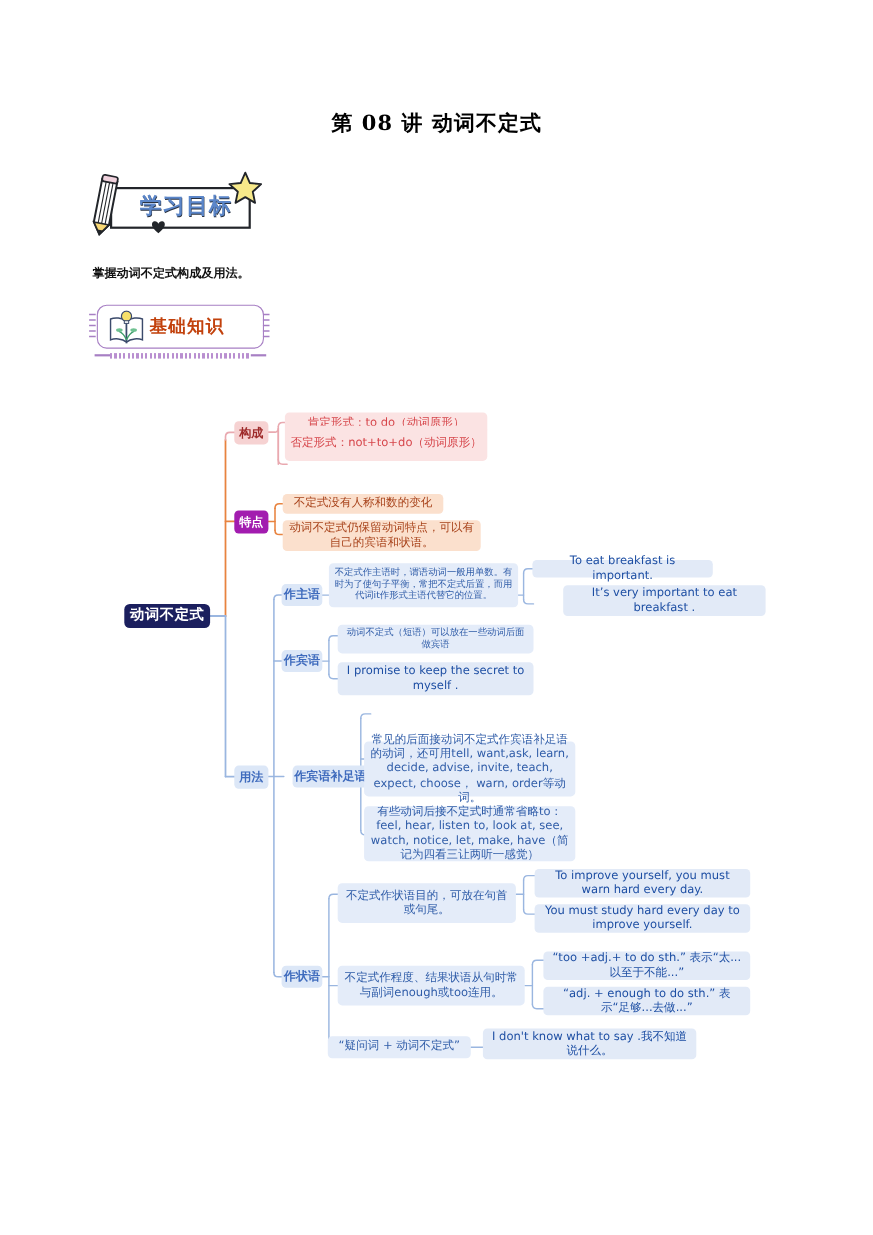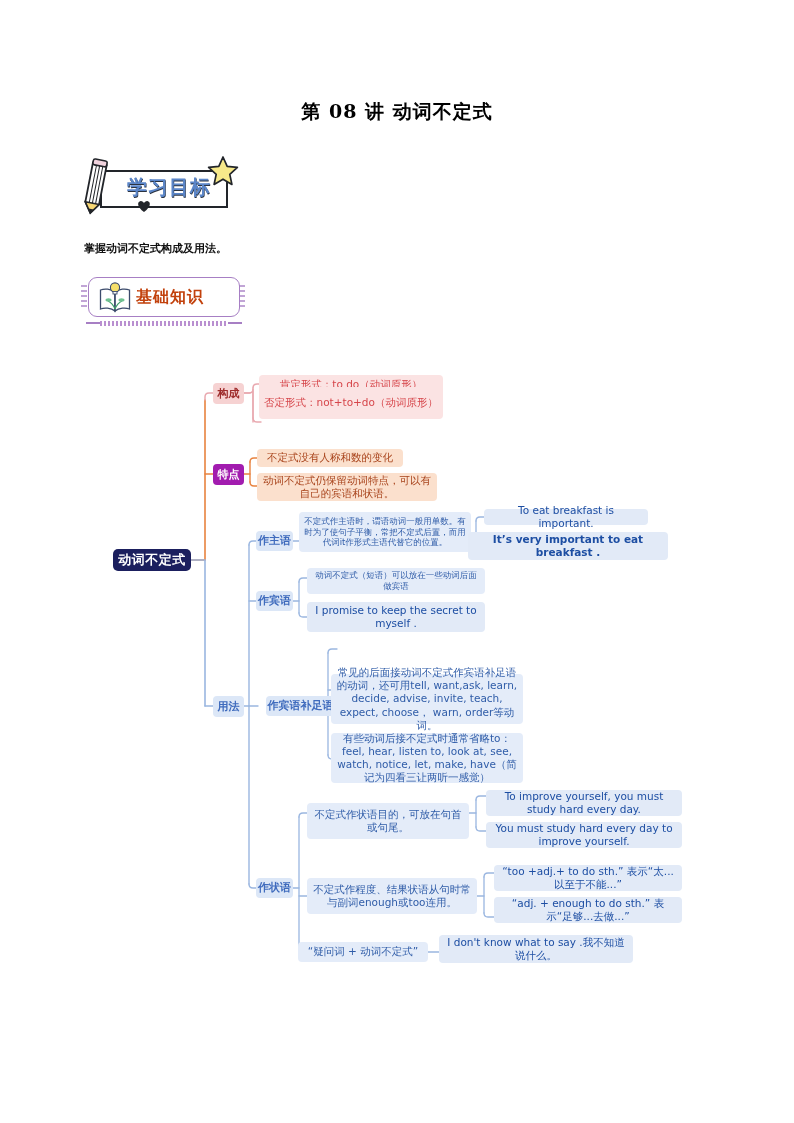--- a/index.html
+++ b/index.html
@@ -227,34 +227,34 @@
 
     <div class="node n-orange-label" style="left:213px;top:464px;width:31px;height:21px;">特点</div>
     <div class="node n-orange-box pad" style="left:257px;top:449px;width:146px;height:18px;">不定式没有人称和数的变化</div>
     <div class="node n-orange-box pad" style="left:257px;top:473px;width:180px;height:28px;">动词不定式仍保留动词特点，可以有自己的宾语和状语。</div>
 
     <div class="node n-blue-label" style="left:213px;top:696px;width:31px;height:21px;">用法</div>
 
     <div class="node n-blue-label" style="left:256px;top:531px;width:37px;height:20px;">作主语</div>
     <div class="node n-blue-box-sm pad" style="left:299px;top:512px;width:172px;height:40px;">不定式作主语时，谓语动词一般用单数。有时为了使句子平衡，常把不定式后置，而用代词it作形式主语代替它的位置。</div>
     <div class="node n-blue-ex pad" style="left:484px;top:509px;width:164px;height:16px;">To eat breakfast is important.</div>
-    <div class="node n-blue-ex pad" style="left:468px;top:532px;width:200px;height:28px;font-weight:bold;">It’s very important to eat breakfast .</div>
+    <div class="node n-blue-ex pad" style="left:512px;top:532px;width:184px;height:28px;">It’s very important to eat breakfast .</div>
 
     <div class="node n-blue-label" style="left:256px;top:591px;width:37px;height:20px;">作宾语</div>
     <div class="node n-blue-box-sm pad" style="left:307px;top:568px;width:178px;height:26px;">动词不定式（短语）可以放在一些动词后面做宾语</div>
     <div class="node n-blue-ex pad" style="left:307px;top:602px;width:178px;height:30px;">I promise to keep the secret to myself .</div>
 
     <div class="node n-blue-label" style="left:266px;top:696px;width:69px;height:20px;">作宾语补足语</div>
     <div class="node n-blue-box pad" style="left:331px;top:674px;width:192px;height:50px;">常见的后面接动词不定式作宾语补足语的动词，还可用tell, want,ask, learn, decide, advise, invite, teach, expect, choose， warn, order等动词。</div>
     <div class="node n-blue-box pad" style="left:331px;top:733px;width:192px;height:50px;">有些动词后接不定式时通常省略to：feel, hear, listen to, look at, see, watch, notice, let, make, have（简记为四看三让两听一感觉）</div>
 
     <div class="node n-blue-label" style="left:256px;top:878px;width:37px;height:20px;">作状语</div>
 
     <div class="node n-blue-box pad" style="left:307px;top:803px;width:162px;height:36px;">不定式作状语目的，可放在句首或句尾。</div>
-    <div class="node n-blue-ex pad" style="left:486px;top:790px;width:196px;height:26px;">To improve yourself, you must study hard every day.</div>
+    <div class="node n-blue-ex pad" style="left:486px;top:790px;width:196px;height:26px;">To improve yourself, you must warn hard every day.</div>
     <div class="node n-blue-ex pad" style="left:486px;top:822px;width:196px;height:26px;">You must study hard every day to improve yourself.</div>
 
     <div class="node n-blue-box pad" style="left:307px;top:878px;width:170px;height:36px;">不定式作程度、结果状语从句时常与副词enough或too连用。</div>
     <div class="node n-blue-ex pad" style="left:494px;top:865px;width:188px;height:26px;">“too +adj.+ to do sth.” 表示“太...以至于不能...”</div>
     <div class="node n-blue-ex pad" style="left:494px;top:897px;width:188px;height:26px;">“adj. + enough to do sth.” 表示“足够...去做...”</div>
 
     <div class="node n-blue-box pad" style="left:298px;top:942px;width:130px;height:20px;">“疑问词 + 动词不定式”</div>
     <div class="node n-blue-ex pad" style="left:439px;top:935px;width:194px;height:28px;">I don't know what to say .我不知道说什么。</div>
 
   </div>

